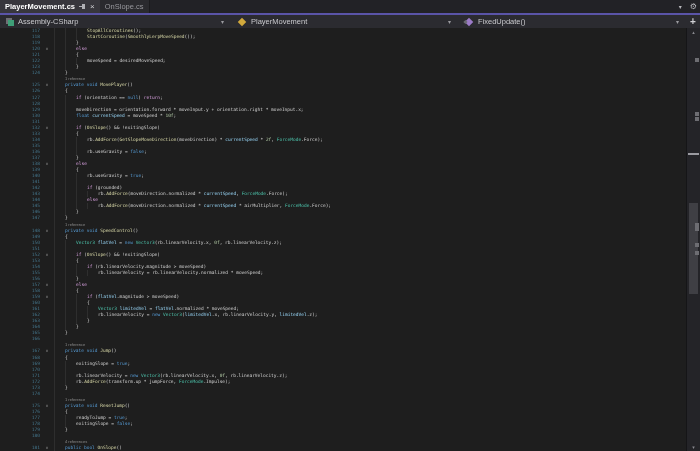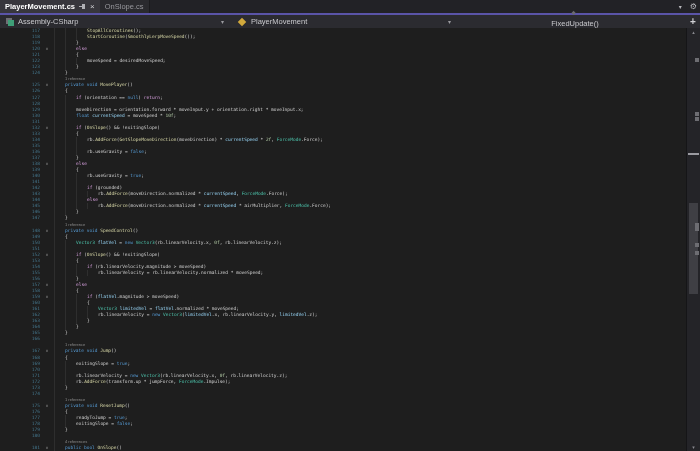--- a/index.html
+++ b/index.html
@@ -20,21 +20,21 @@
   .tabbar-right{position:absolute;right:3px;top:0;height:13px;display:flex;align-items:center;gap:8px;}
   .tb-chevron{font-family:"DejaVu Sans",sans-serif;font-size:6px;color:#b8b8bc;}
   .gear{font-family:"DejaVu Sans",sans-serif;font-size:8px;color:#b8b8bc;line-height:8px;}
   .accent-line{position:absolute;top:13px;left:0;right:0;height:2px;background:var(--accent,#5a54a8);}
   
   .navbar{position:absolute;top:15px;left:0;right:0;height:13px;background:#2b2b30;border-bottom:1px solid #141416;display:flex;box-sizing:content-box;}
   .combo{display:flex;align-items:center;gap:4px;font-size:7.5px;color:#c9c9cd;padding-left:6px;box-sizing:border-box;}
   .combo .chev{margin-left:auto;padding-right:7px;font-family:"DejaVu Sans",sans-serif;font-size:6px;color:#9a9a9f;}
   .combo-project{width:231px;}
   .combo-type{width:227px;}
-  .combo-member{width:228px;flex-direction:column;}
+  .combo-member{width:228px;}
   .nav-plus{flex:1;display:flex;align-items:center;justify-content:center;color:#d0d0d4;font-size:10px;font-weight:bold;}
   .proj-icon{width:8px;height:8px;position:relative;display:inline-block;}
   .proj-icon::before{content:"";position:absolute;left:0;top:0;width:6px;height:6px;background:#6f6f75;}
   .proj-icon::after{content:"";position:absolute;left:2px;top:2px;width:6px;height:6px;background:#3f9f78;}
   .class-icon{width:6px;height:6px;background:#d2a93c;transform:rotate(45deg);display:inline-block;margin:0 2px;}
   .method-icon{width:6px;height:6px;background:#9c7bc8;transform:rotate(45deg);display:inline-block;margin:0 2px;position:relative;}
   .method-icon::after{content:"";position:absolute;left:-1px;bottom:-1px;width:3px;height:3px;background:#6a6a70;}
   
   .editor{position:absolute;top:28px;left:0;right:14px;bottom:0;background:#1e1e1e;overflow:hidden;}
   .glyph-margin{position:absolute;top:28px;left:0;width:9px;bottom:0;background:#242428;border-right:1px solid #38383c;}

